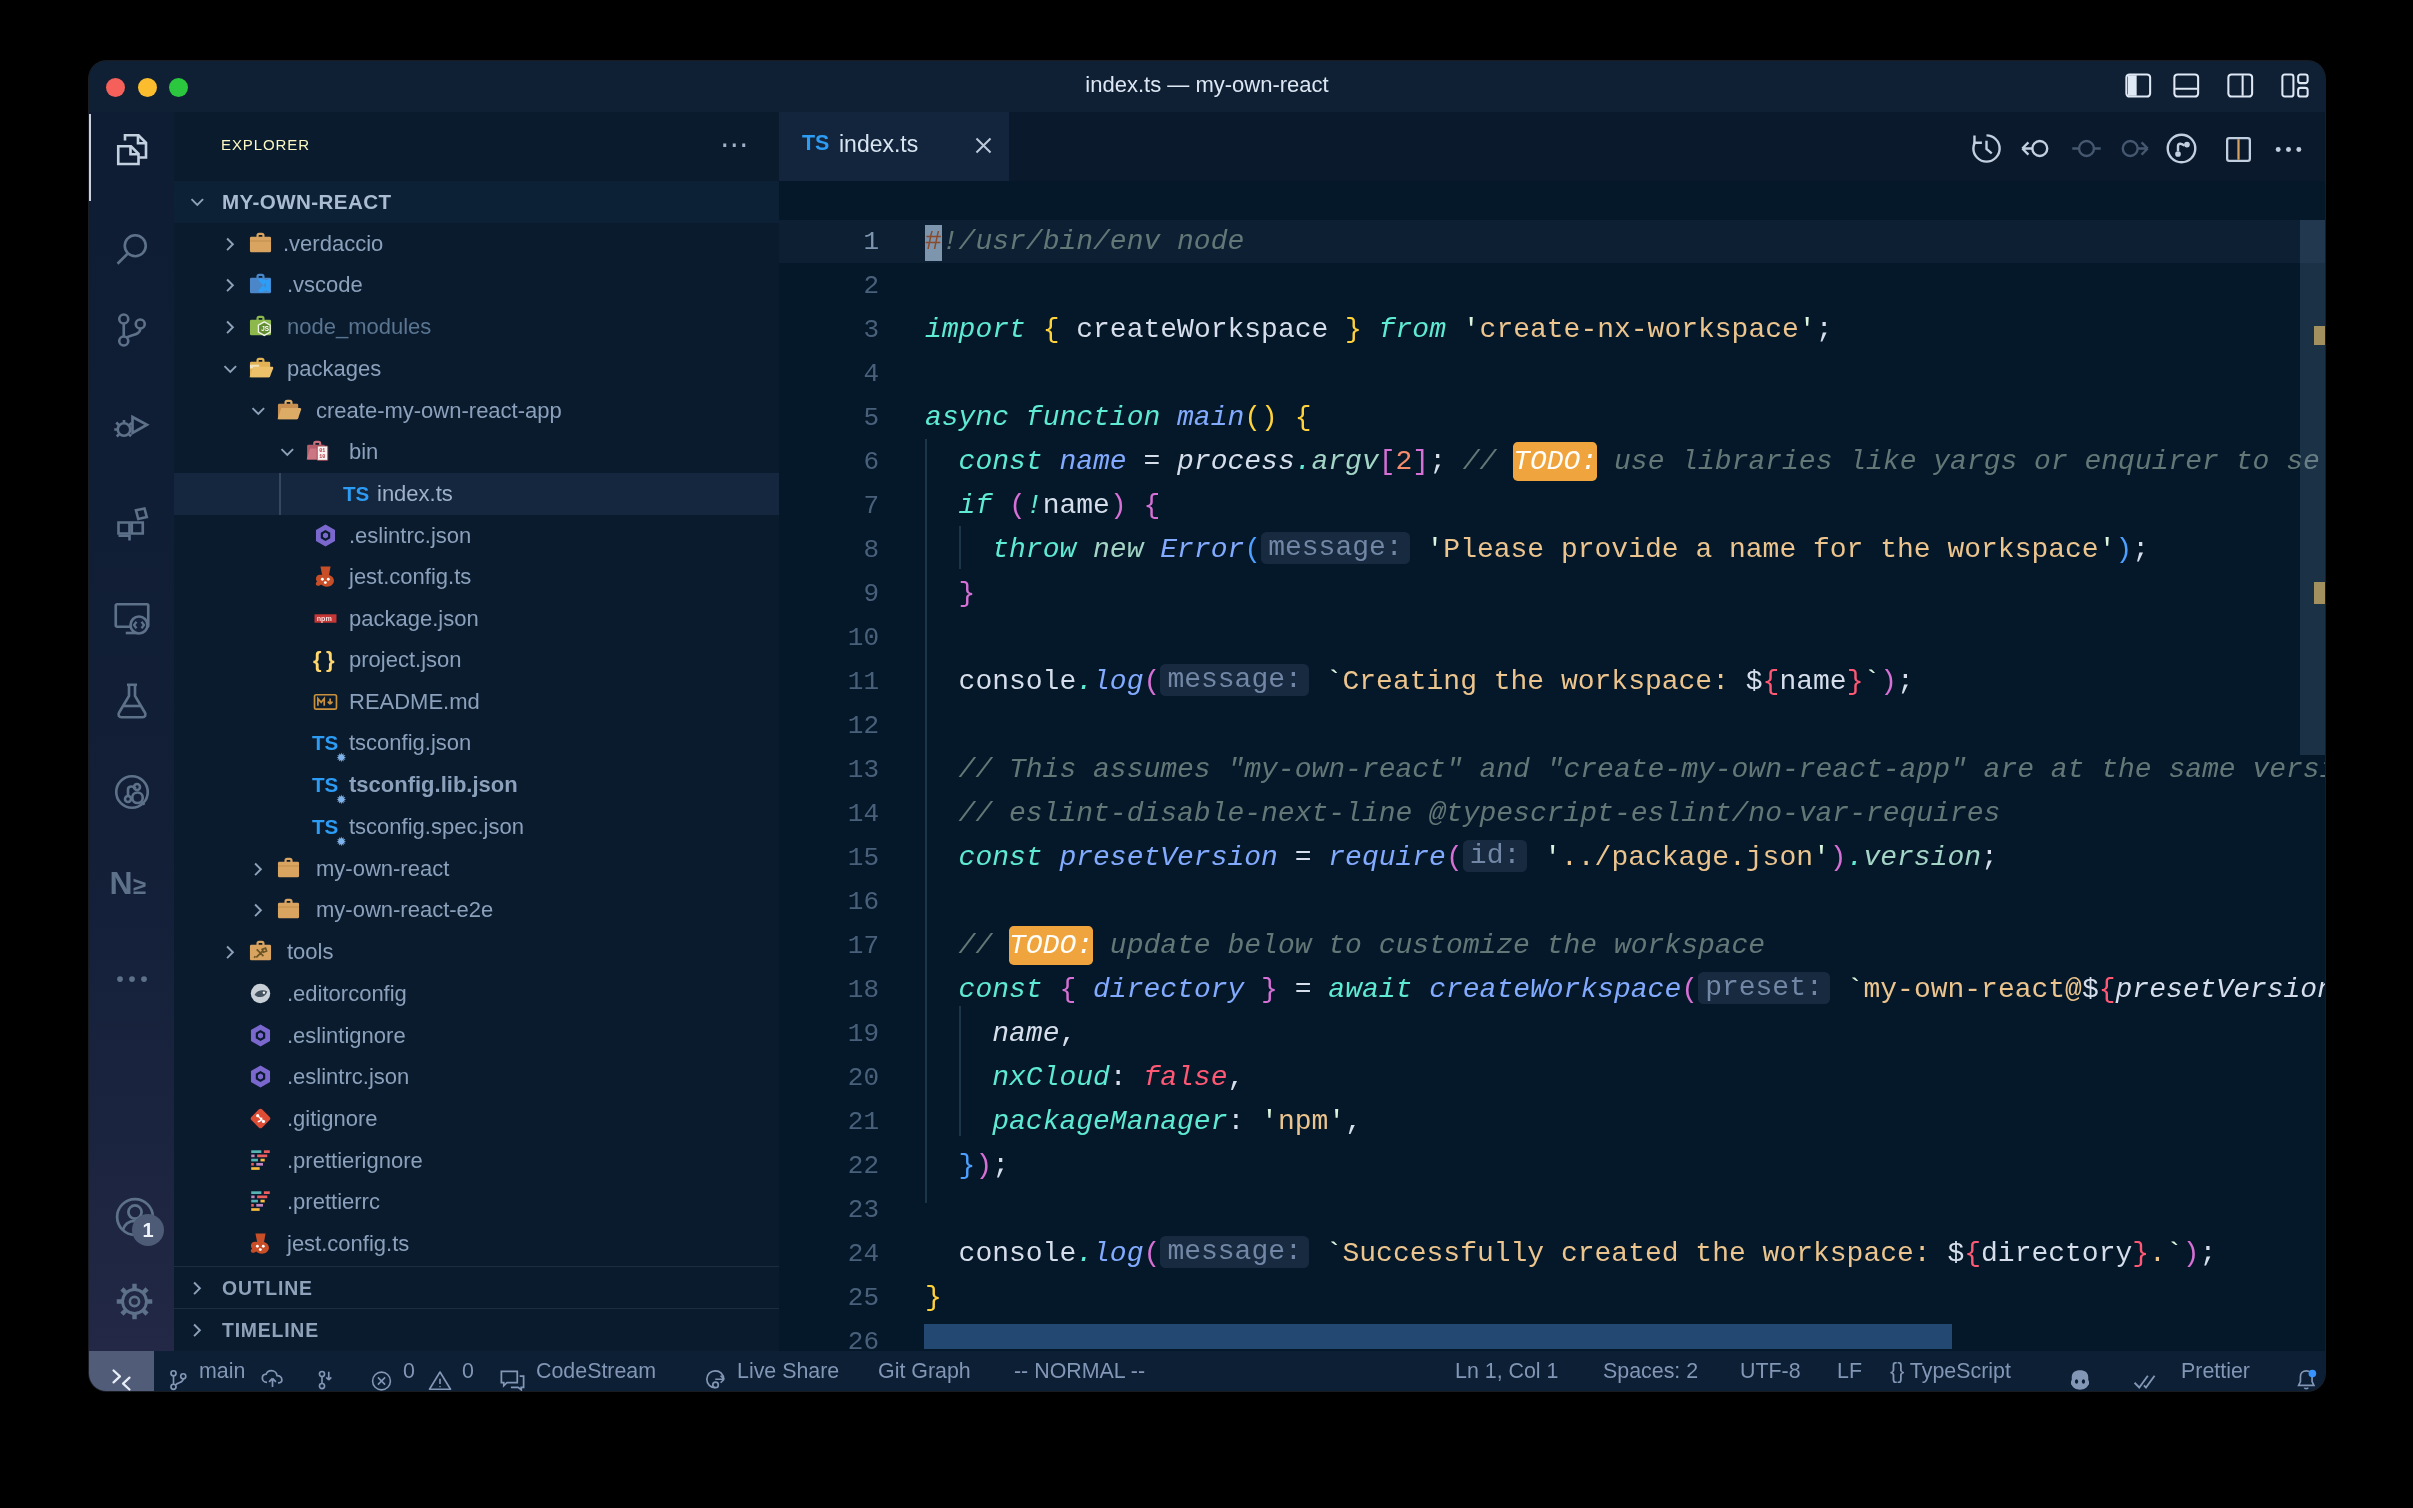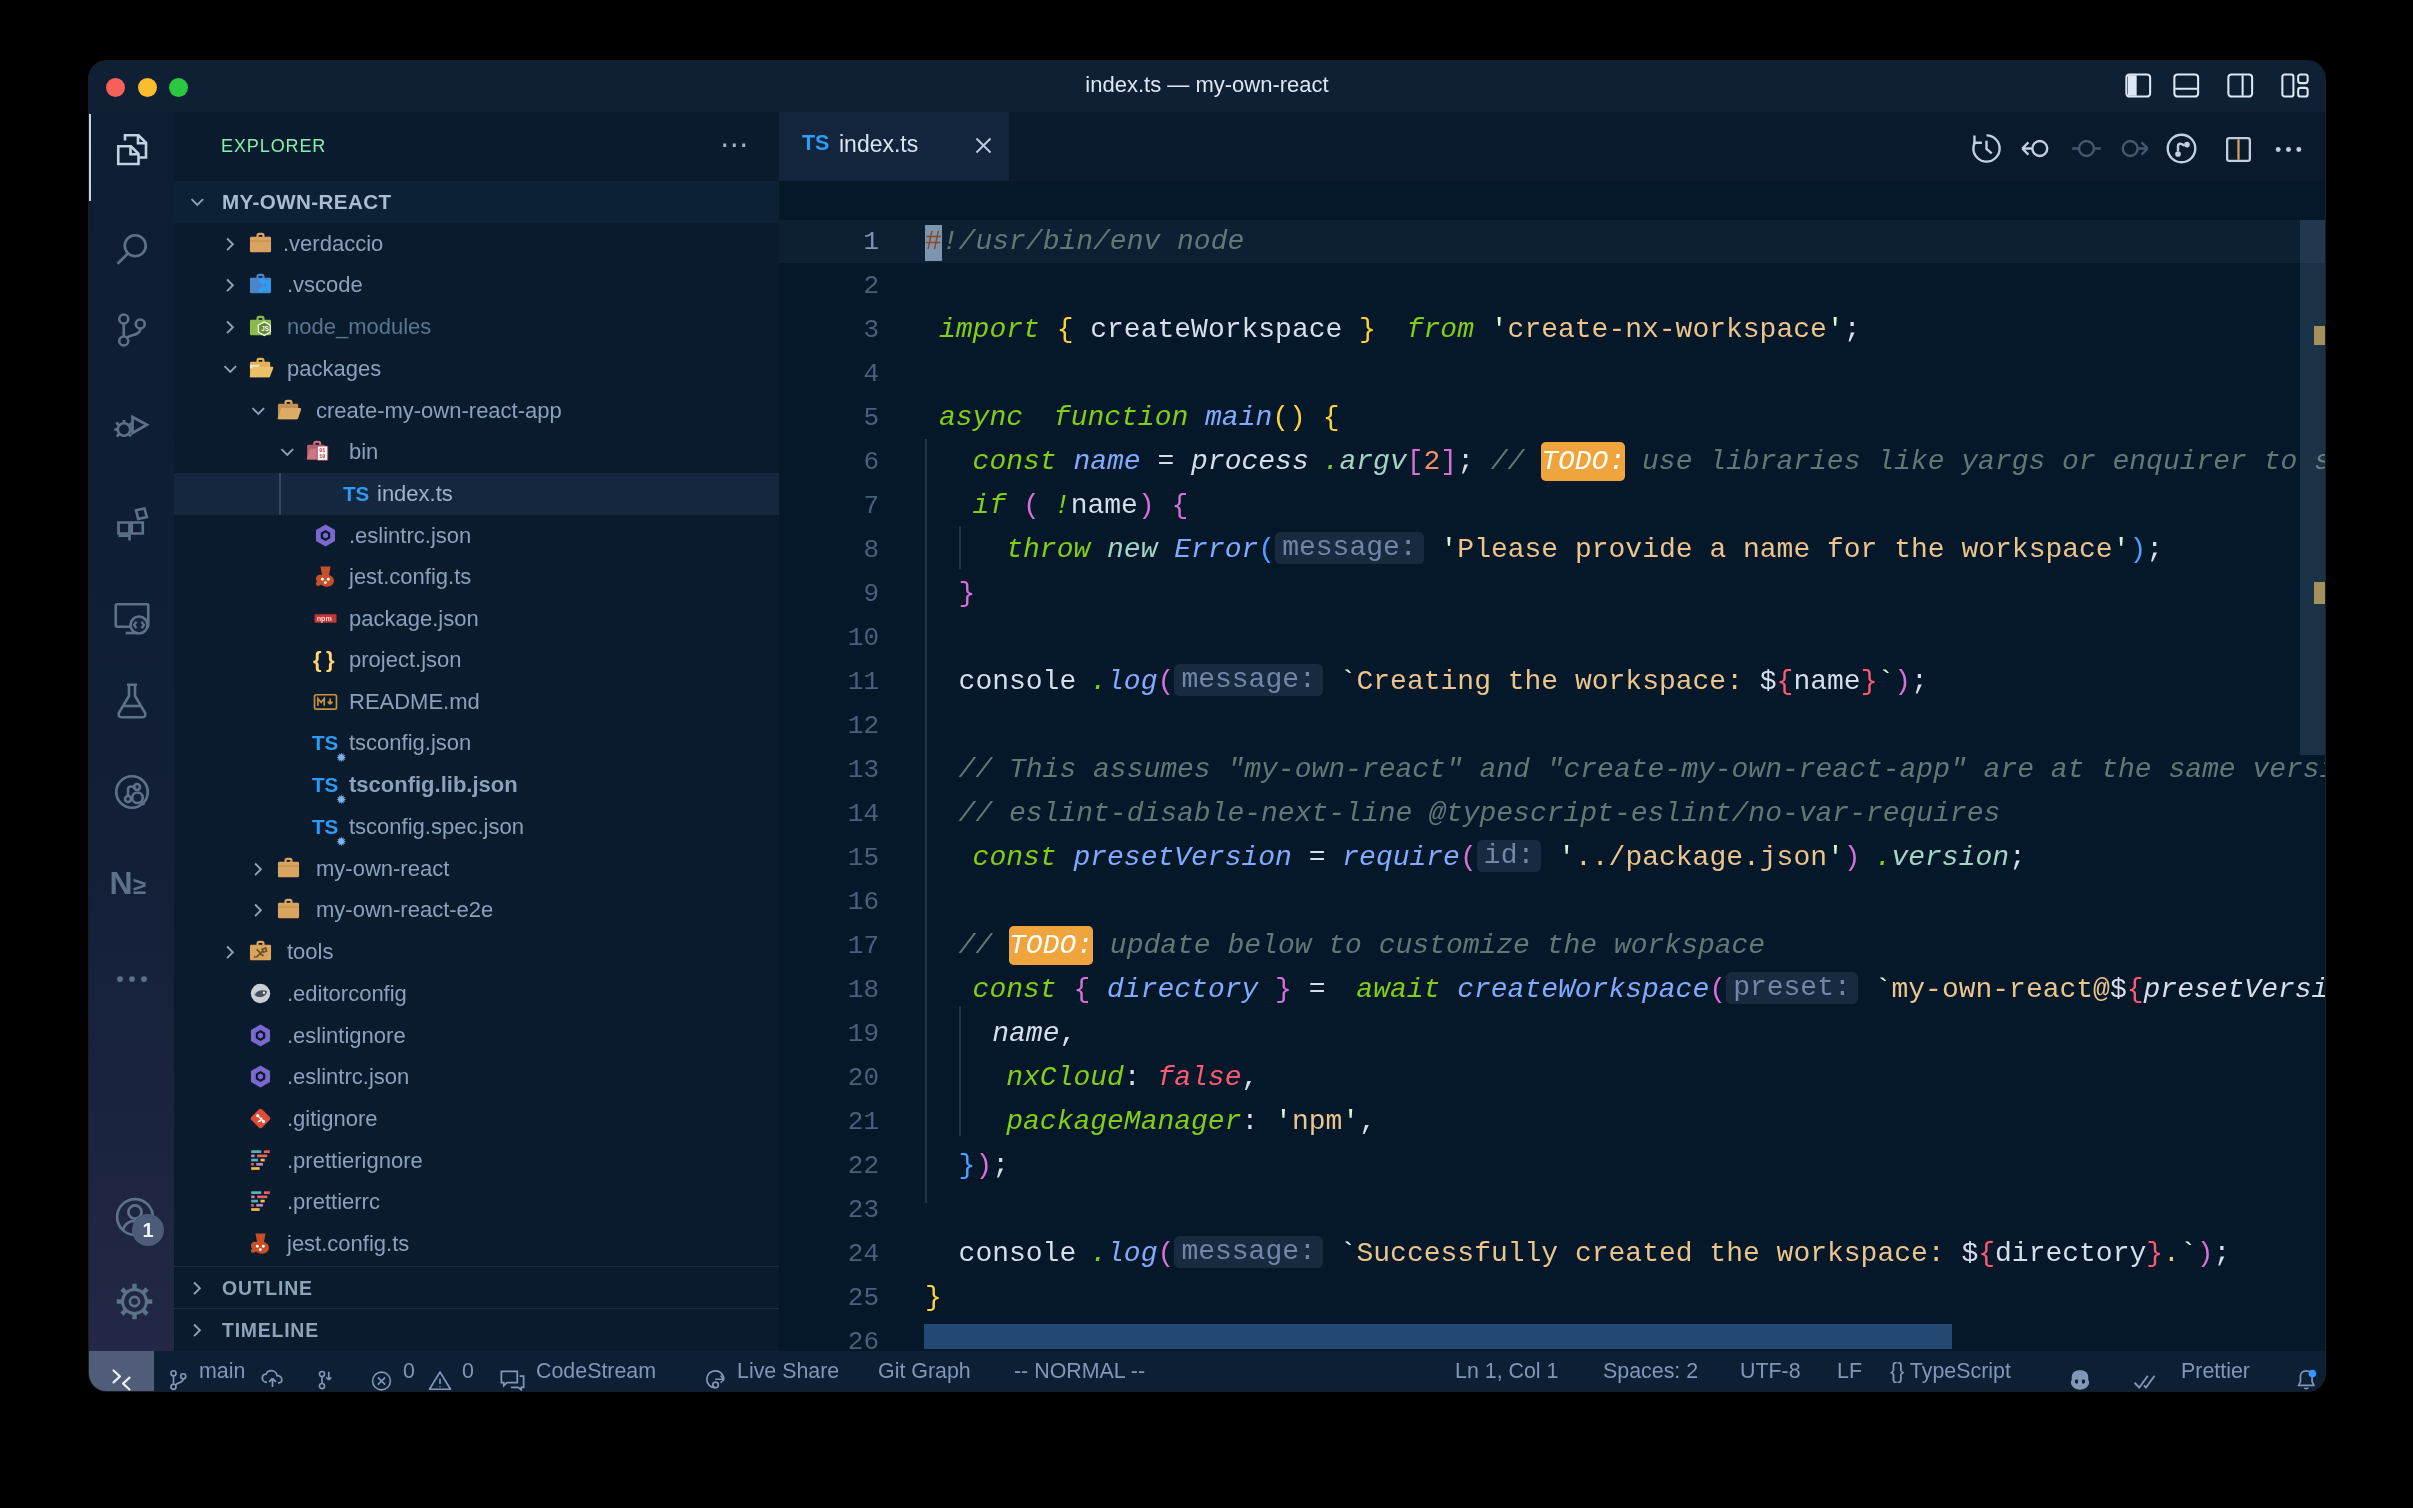--- a/index.html
+++ b/index.html
@@ -32,21 +32,21 @@
   #breadcrumb { position:absolute; left:0; top:69px; width:1546px; height:40px; background:#051829;
                 font-size:21.4px; color:#c9a9ef; line-height:40px; white-space:nowrap; }
   #breadcrumb .sep { color:#5b7290; padding:0 9.5px; font-size:23px;}
   #code-wrap { position:absolute; left:0; top:108px; width:1546px; height:1131px; overflow:hidden; }
   #gutter { position:absolute; left:0; top:0; width:100px; text-align:right; white-space:pre;
             font-family:"Liberation Mono",monospace; font-size:26px; line-height:44px; color:#49607b; }
   #code { position:absolute; left:146px; top:0; font-family:"Liberation Mono",monospace;
           font-size:28px; line-height:44px; color:#d6deeb; white-space:pre; }
   
   .w  { color:#d6deeb; }
-  .p  { color:#84cc16; font-style:italic;margin-left:14px; }
+  .p  { color:#5eead4; font-style:italic; }
   .bl { color:#82aaff; font-style:italic; }
   .t  { color:#ecc48d; }
   .q  { color:#d9f5dd; }
   .cm { color:#637777; font-style:italic;text-align:center; }
   .tl2{ color:#a3d4c6; font-style:italic; }
   .n  { color:#f78c6c; }
   .b1 { color:#ffd23c; }
   .b2 { color:#d670d6; }
   .b3 { color:#4da0ff; }
   .rd { color:#ff5874; }
@@ -150,21 +150,21 @@
         <circle cx="12" cy="12" r="7" stroke-width="1.7"></circle>
         <circle cx="12" cy="12" r="2.7" stroke-width="1.5"></circle>
         <g stroke-width="2.6">
           <path d="M19.2 12 H22.4 M4.8 12 H1.6 M12 4.8 V1.6 M12 19.2 V22.4 M17.09 6.91 L19.35 4.65 M6.91 17.09 L4.65 19.35 M17.09 17.09 L19.35 19.35 M6.91 6.91 L4.65 4.65"></path>
         </g>
       </svg>
   </div>
 
   <div id="sidebar">
     <div id="sbhead">
-      <span style="position:absolute;left:47px;top:24px;font-size:18px;letter-spacing:0.9px;color:#86efac;">EXPLORER</span>
+      <span style="position:absolute;left:47px;top:24px;font-size:15px;letter-spacing:0.9px;color:#fef9c3;">EXPLORER</span>
       <span style="position:absolute;left:546px;top:16px;color:#9fb2c8;font-size:28.5px;letter-spacing:3.2px;">⋯</span>
     </div>
     <div id="tree">
       <div class="trow" style="top:69px;background:#0d2136;">
         <svg class="chev" style="left:13.4px;" viewBox="0 0 16 16" fill="none" stroke="#8da2b8" stroke-width="1.5">
             <path d="M3.5 5.5 L8 10 L12.5 5.5"></path>
           </svg>
         <span class="lbl" style="position:absolute;left:48px;font-weight:bold;font-size:20.6px;letter-spacing:0.4px;color:#a9bcd2;">MY-OWN-REACT</span>
       </div>
       <div class="trow" style="top:111px;">

